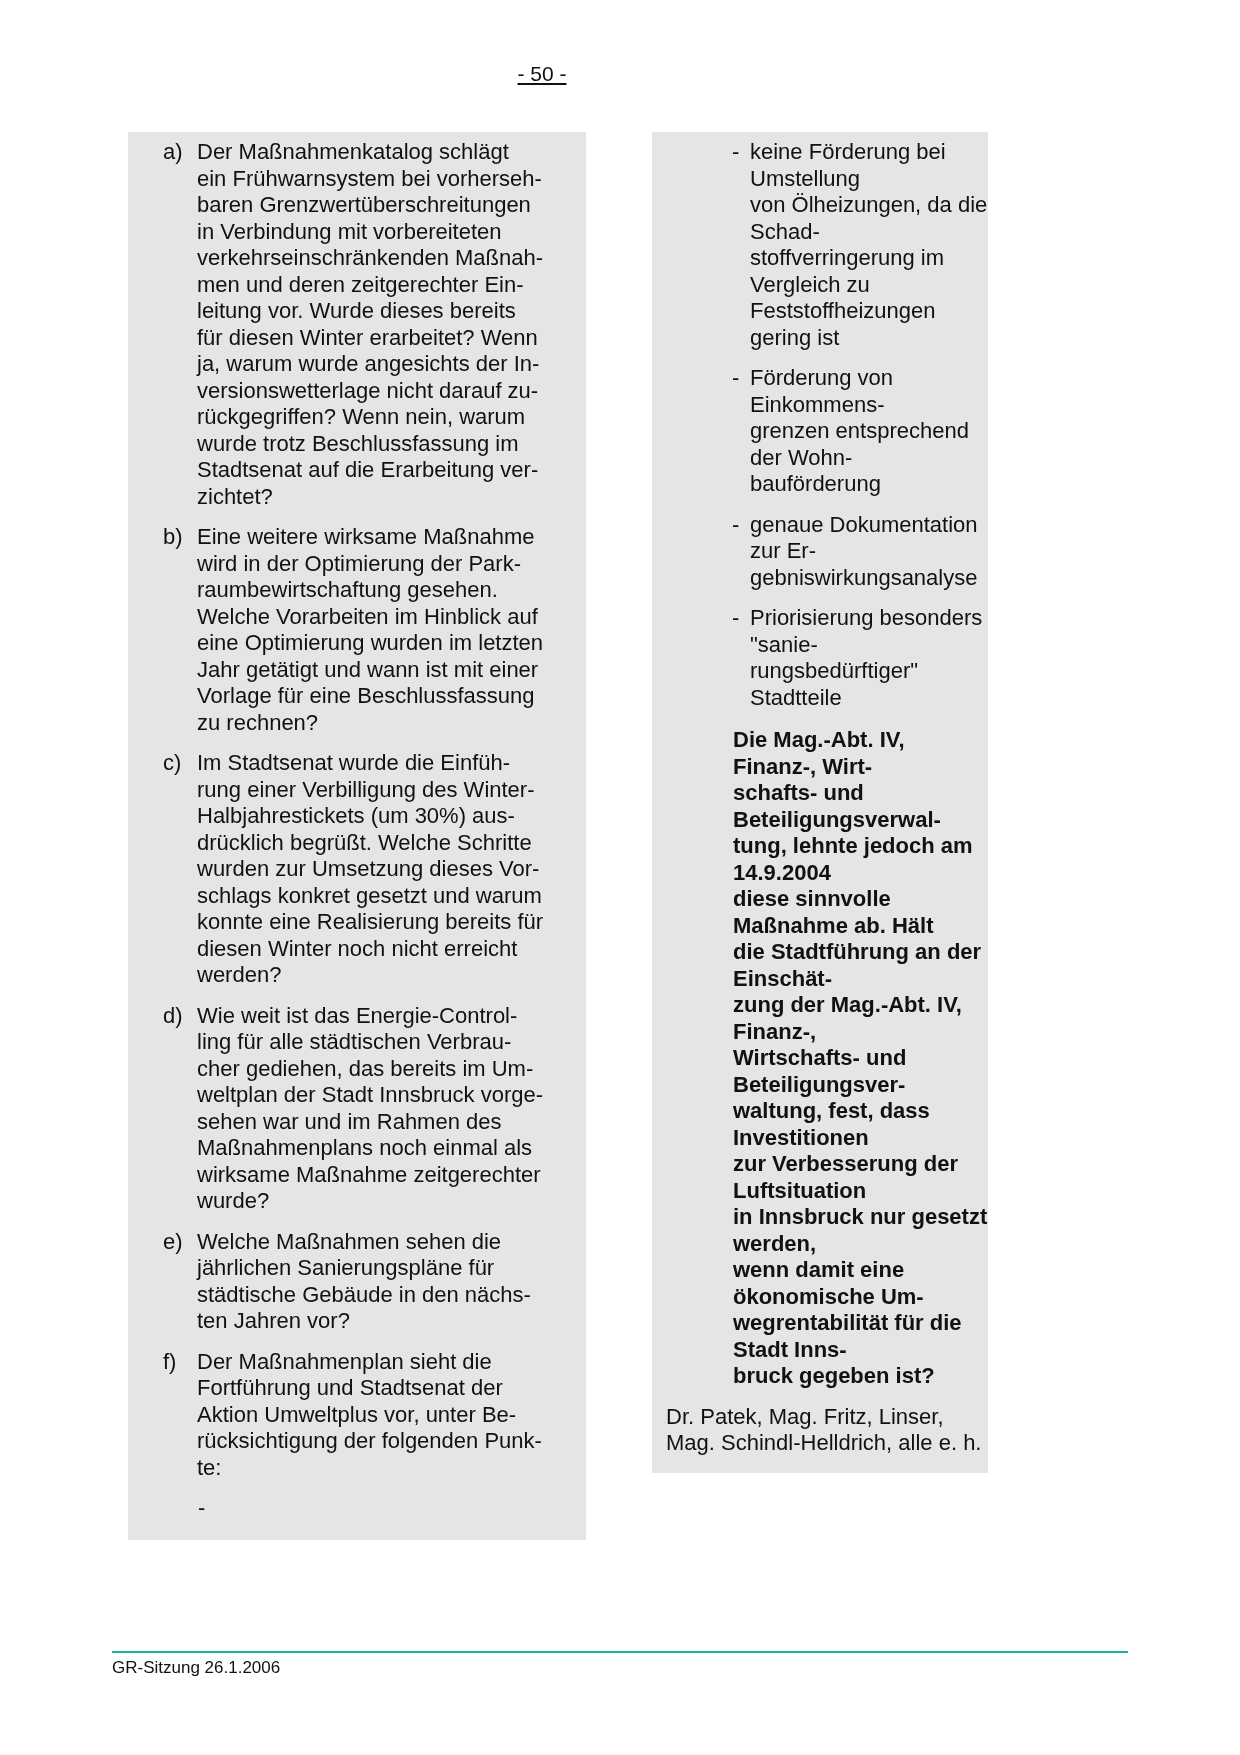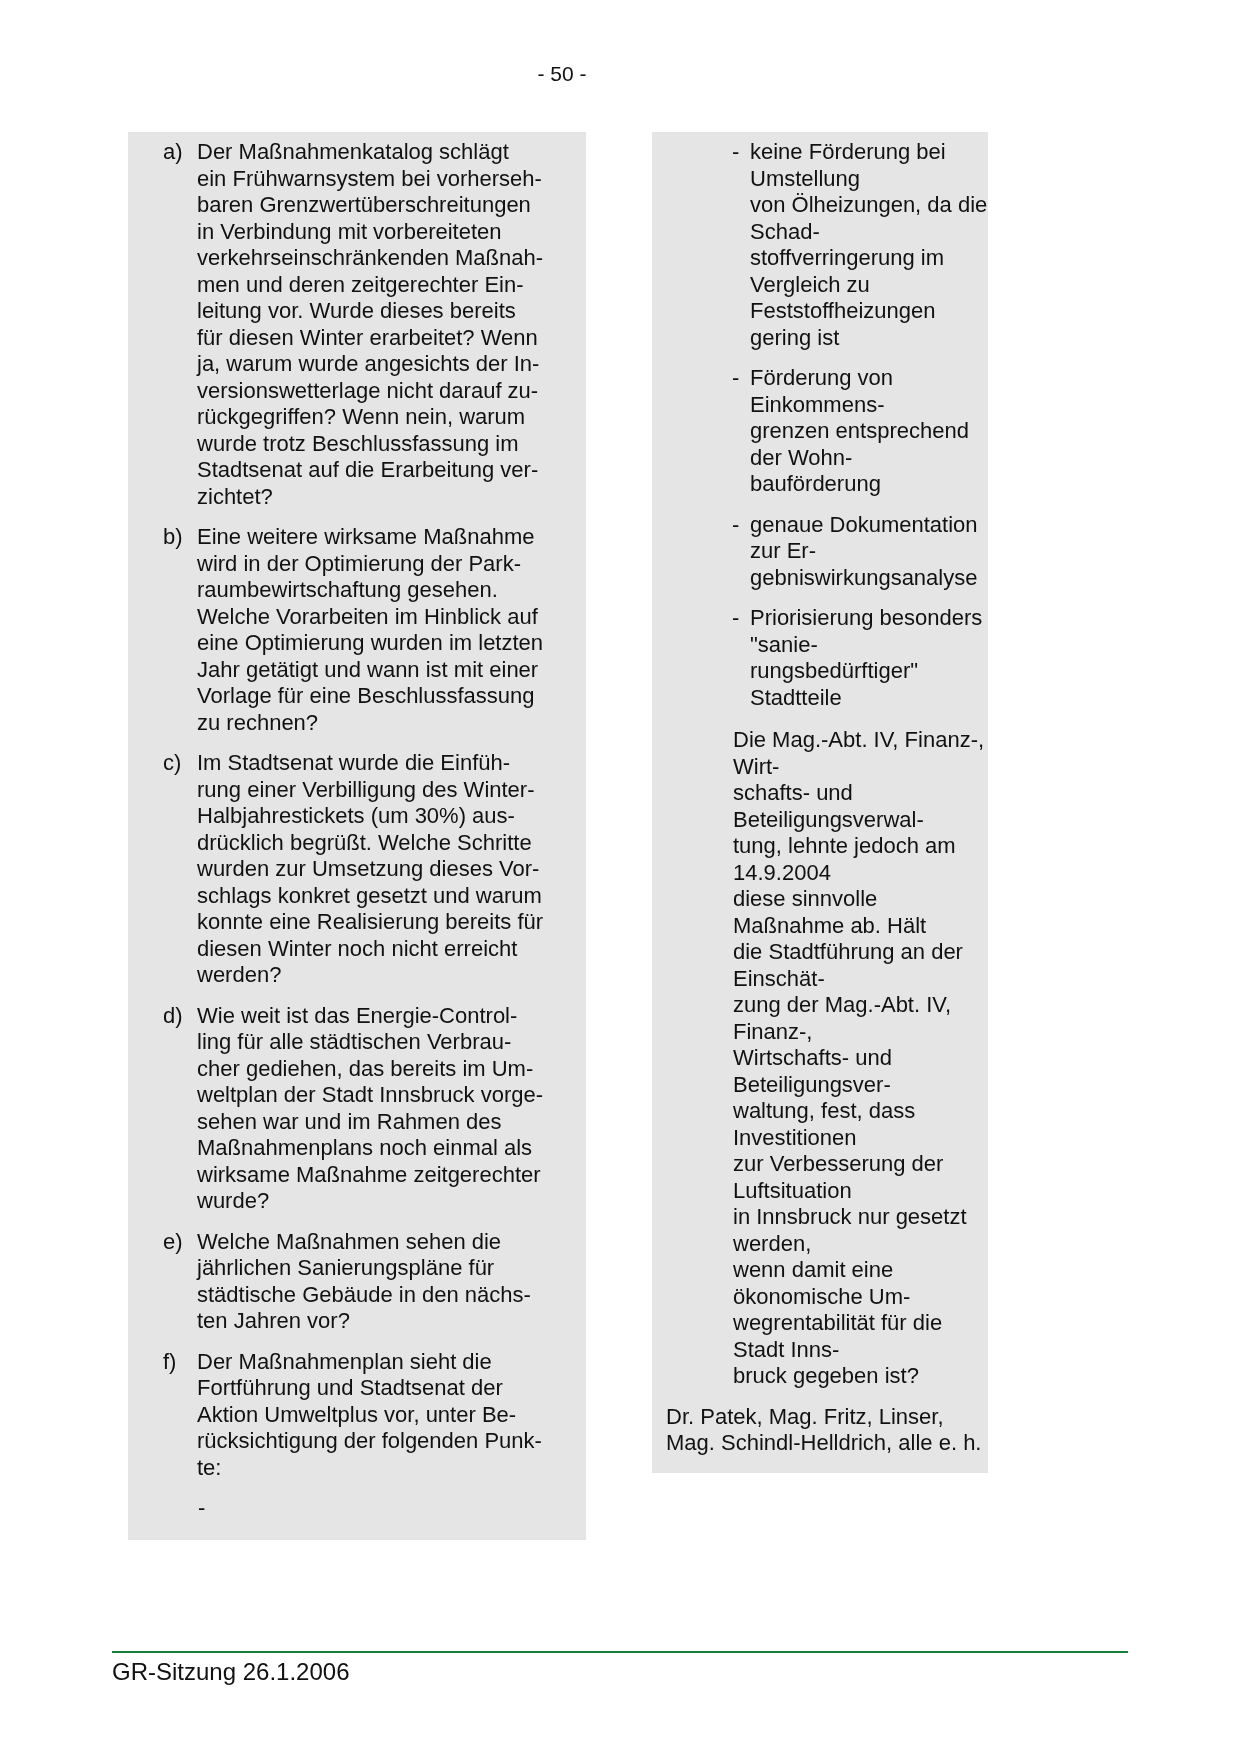--- a/index.html
+++ b/index.html
@@ -10,24 +10,25 @@
   body {
     width: 1240px;
     height: 1755px;
     position: relative;
     font-family: "Liberation Sans", sans-serif;
     color: #111111;
   }
   .page-number {
     position: absolute;
     top: 62px;
-    left: 132px;
+    left: 112px;
     width: 860px;
     text-align: center;
     font-size: 21px;
+    text-decoration: underline;
   }
   .hl-box {
     position: absolute;
     background: #e5e5e5;
     font-size: 22px;
     line-height: 26.5px;
   }
   .left-box {
     left: 128px;
     top: 132px;
@@ -70,34 +71,35 @@
     align-items: flex-start;
     margin-left: 80px;
     margin-bottom: 14px;
   }
   .r-bullet .dash { flex: 0 0 18px; }
   .r-bullet .item-text { flex: 1 1 auto; white-space: pre-line; }
   .r-paragraph {
     margin-left: 81px;
     margin-top: 16px;
     white-space: pre-line;
+    font-weight: bold;
   }
   .signature {
     margin-left: 14px;
     margin-top: 14px;
     white-space: pre-line;
   }
   .footer {
     position: absolute;
     left: 112px;
     width: 1016px;
     top: 1651px;
-    border-top: 2px solid #15803d;
+    border-top: 2px solid #14b8a6;
     padding-top: 5px;
-    font-size: 24px;
+    font-size: 17px;
   }
 </style>
 </head>
 <body>
 
 <div class="page-number">- 50 -</div>
 
 <div class="hl-box left-box">
   <div class="item">
     <span class="item-label">a)</span>

